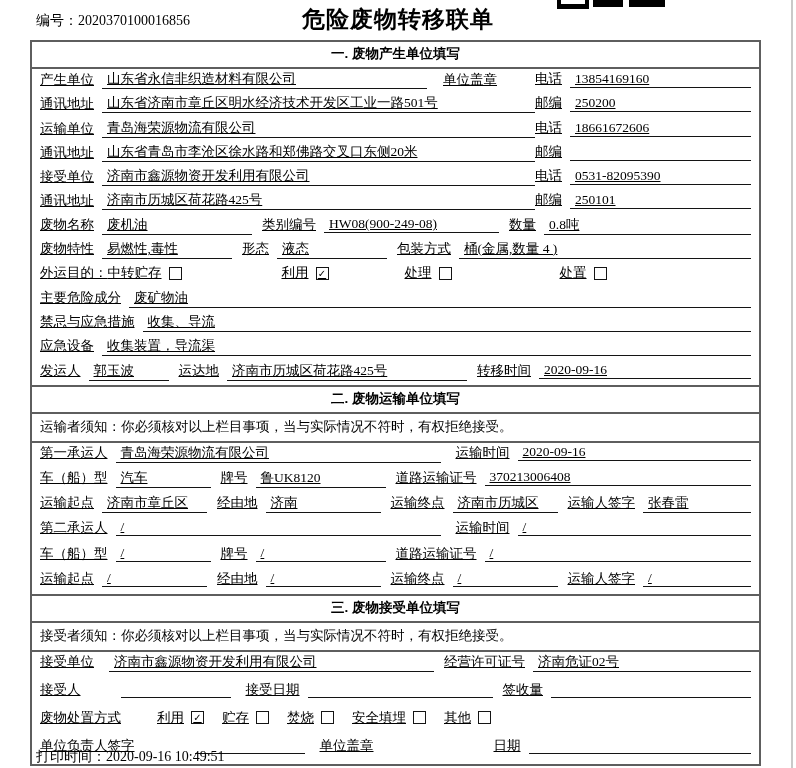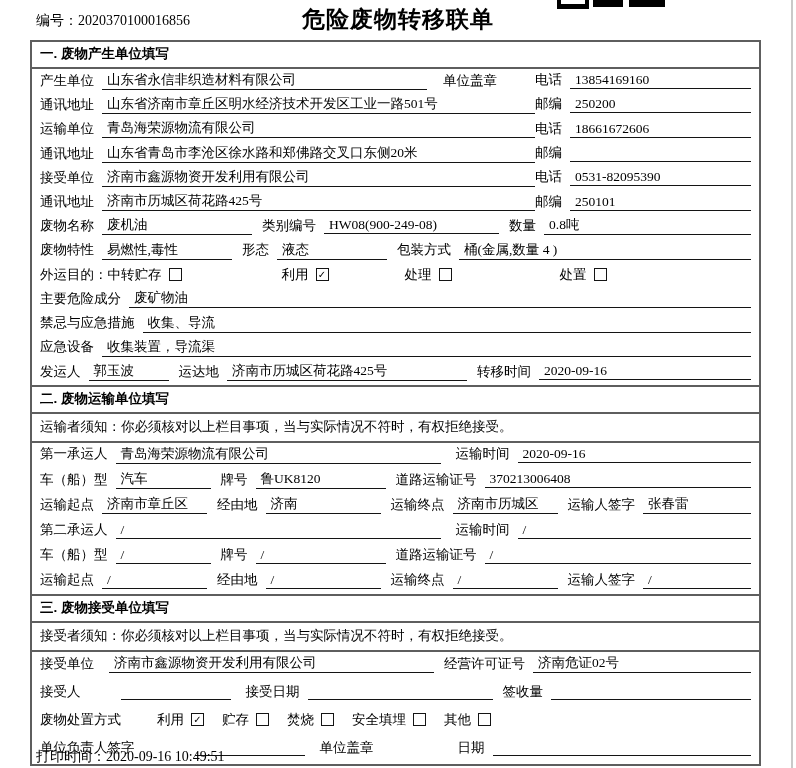--- a/index.html
+++ b/index.html
@@ -13,24 +13,24 @@
   .artifact{position:absolute;left:557px;top:0;width:110px;height:9px;overflow:hidden;}
   .artifact .b{position:absolute;top:0;background:#000;height:7px;}
   .a1{left:0;width:24px;border-left:4px solid #000;border-right:4px solid #000;border-bottom:5px solid #000;background:#fff !important;height:4px !important;}
   .a2{left:36px;width:30px;}
   .a3{left:72px;width:36px;}
   
   .edge{position:absolute;right:3px;top:0;width:2px;height:768px;background:#c9c9c9;}
   
   .tbl{position:absolute;left:30px;top:40px;width:727px;border:2px solid #5e5e5e;background:#fff;}
   .sec{font-family:"Liberation Sans","DejaVu Sans",sans-serif;font-weight:bold;font-size:13.5px;
-       padding:3px 8px 4px;border-bottom:2px solid #5e5e5e;}
+       padding:3px 8px 4px;border-bottom:2px solid #5e5e5e;text-align:center;}
   .sec.mid{border-top:2px solid #5e5e5e;}
   .note{font-size:13.5px;padding:4px 8px 5px;border-bottom:2px solid #5e5e5e;}
-  .row{display:flex;align-items:center;padding:1px 8px 3px;font-size:13.5px;}
+  .row{display:flex;align-items:flex-start;padding:1px 8px 3px;font-size:13.5px;text-decoration:underline;}
   .s1 .row{height:24.3px;box-sizing:border-box;}
   .s2 .row{height:25.2px;box-sizing:border-box;}
   .s3 .row{height:28px;box-sizing:border-box;padding-bottom:5px;}
   .lbl{white-space:nowrap;}
   .mlbl{margin-left:10px;}
   .val{border-bottom:1px solid #141414;padding:0 5px;margin-left:8px;white-space:nowrap;
        min-width:30px;min-height:17px;box-sizing:border-box;overflow:hidden;}
   .grow{flex:1 1 auto;}
   .lcol{flex:1 1 auto;display:flex;align-items:flex-end;min-width:0;}
   .rcol{flex:0 0 216px;display:flex;align-items:flex-end;}
@@ -298,21 +298,21 @@
         <span class="opt don">
           <span>其他</span>
           <span class="cb"></span>
         </span>
       </div>
 
       <div class="row">
         <span class="lbl">单位负责人签字</span>
         <span class="val w110 ml60"></span>
         <span class="lbl mlbl ml15">单位盖章</span>
-        <span class="lbl mlbl ml60" style="margin-left:84px">日期</span>
+        <span class="lbl mlbl ml60" style="margin-left:120px">日期</span>
         <span class="val grow"></span>
       </div>
     </div>
   </div>
 
   <div class="print-time">
     <span>打印时间：</span><span>2020-09-16 10:49:51</span>
   </div>
 
 </div>

